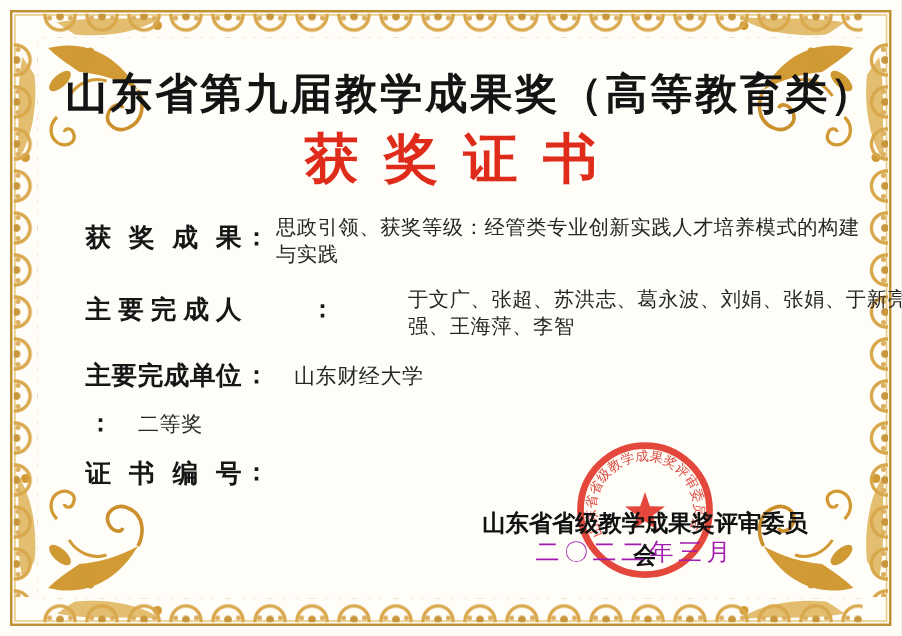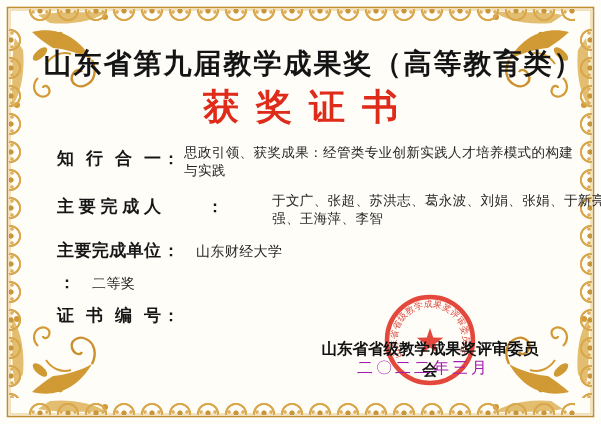--- a/index.html
+++ b/index.html
@@ -128,23 +128,23 @@
     <path id="sealArc" d="M19.42,64.5 A33,33 0 1 1 76.58,64.5" fill="none"></path>
     <text font-size="9" fill="#D8362A" font-family="DejaVu Serif,serif">
       <textPath href="#sealArc" textLength="134" lengthAdjust="spacingAndGlyphs">山东省省级教学成果奖评审委员会</textPath>
     </text>
   </svg>
 
   <div class="title">山东省第九届教学成果奖（高等教育类）</div>
   <div class="subtitle">获奖证书</div>
 
   <div class="row multi r1">
-    <span class="lab">知行合一</span>
+    <span class="lab">获奖成果</span>
     <span class="colon">：</span>
-    <span class="val">思政引领、获奖成果：经管类专业创新实践人才培养模式的构建与实践</span>
+    <span class="val">思政引领、获奖等级：经管类专业创新实践人才培养模式的构建与实践</span>
   </div>
   <div class="row multi r2">
     <span class="lab">主要完成人</span>
     <span class="colon">：</span>
     <span class="val">于文广、张超、苏洪志、葛永波、刘娟、张娟、于新亮、李建强、王海萍、李智</span>
   </div>
   <div class="row single r3">
     <span class="lab">主要完成单位</span>
     <span class="colon">：</span>
     <span class="val">山东财经大学</span>

